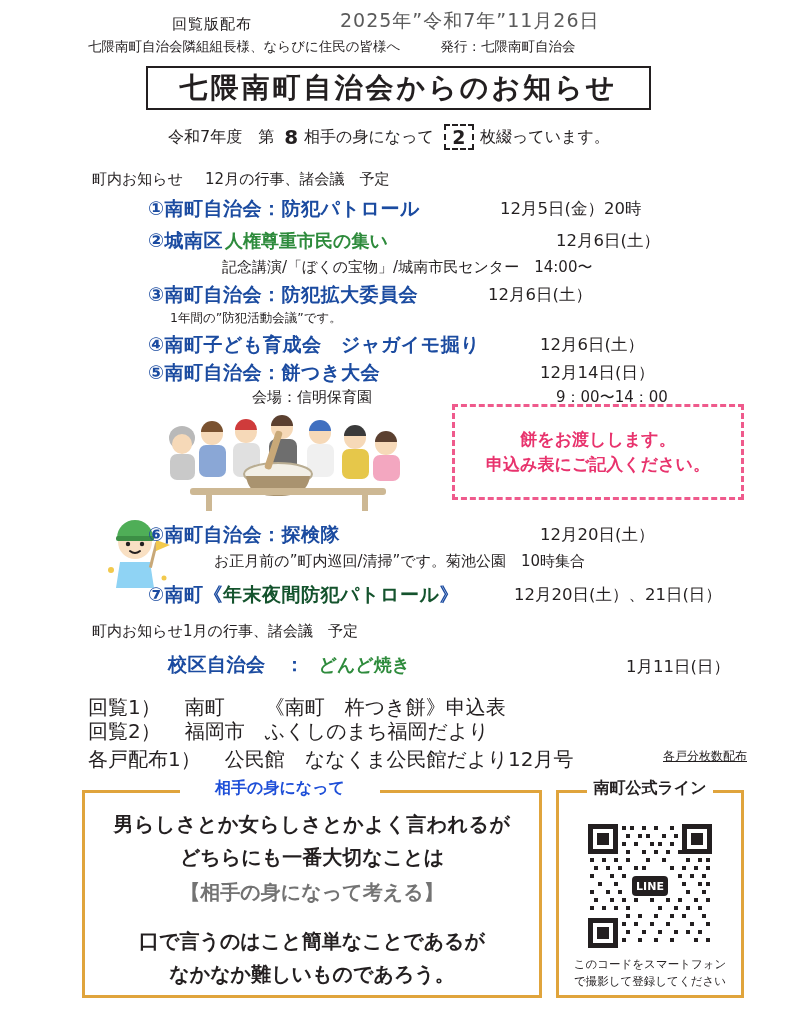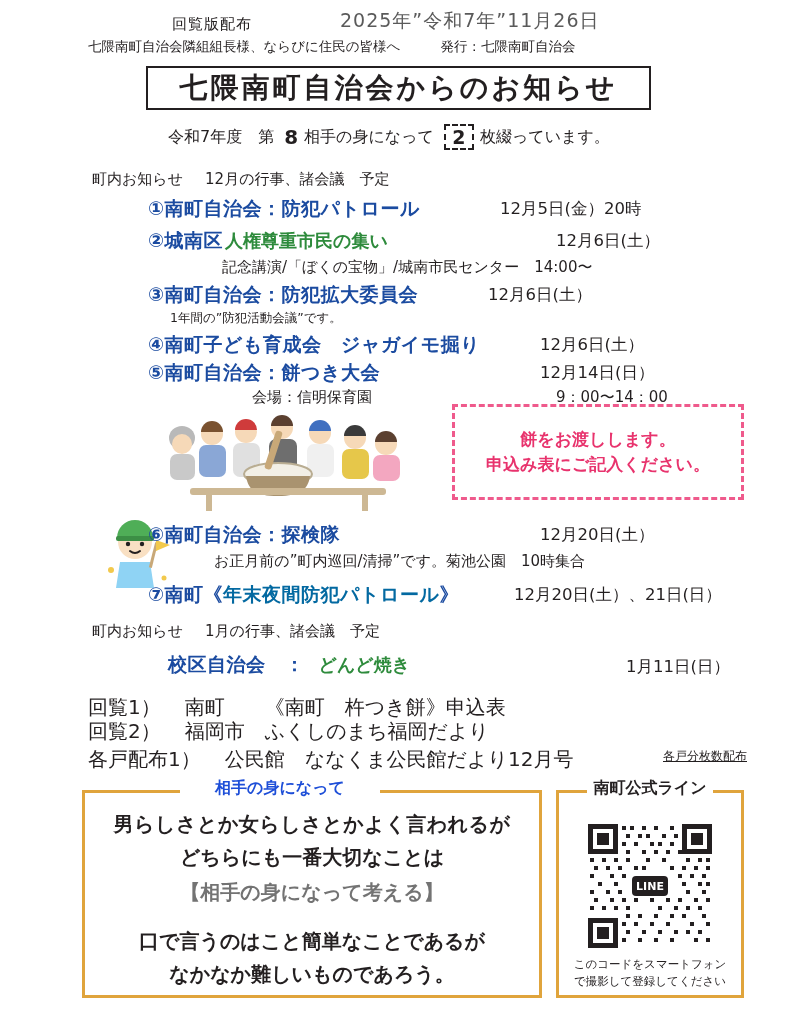--- a/index.html
+++ b/index.html
@@ -252,30 +252,30 @@
   <div class="row" style="left:540px; top:524px;">
     <span class="date">12月20日(土）</span>
   </div>
   <div class="row" style="left:214px; top:552px;">
     <span class="plain">お正月前の”町内巡回/清掃”です。菊池公園　10時集合</span>
   </div>
 
   <div class="row" style="left:148px; top:582px;">
     <span class="bluebold">⑦</span>
     <span class="bluebold">南町《</span>
-    <span class="bluebold" style="color:#0369a1;">年末夜間防犯パトロール</span>
+    <span class="bluebold" style="color:#14532d;">年末夜間防犯パトロール</span>
     <span class="bluebold">》</span>
   </div>
   <div class="row" style="left:514px; top:584px;">
     <span class="date">12月20日(土）、21日(日）</span>
   </div>
 
   <div class="row" style="left:92px; top:622px;">
     <span class="plain">町内お知らせ</span>
-    <span class="plain" style="margin-left:22px;text-align:right;">1月の行事、諸会議　予定</span>
+    <span class="plain" style="text-align:right;">1月の行事、諸会議　予定</span>
   </div>
   <div class="row" style="left:168px; top:652px;">
     <span class="bluebold">校区自治会　：</span>
     <span class="green" style="margin-left:14px;">どんど焼き</span>
   </div>
   <div class="row" style="left:626px; top:656px;">
     <span class="date">1月11日(日）</span>
   </div>
 
   <div class="footrow" style="left:88px; top:694px;">

